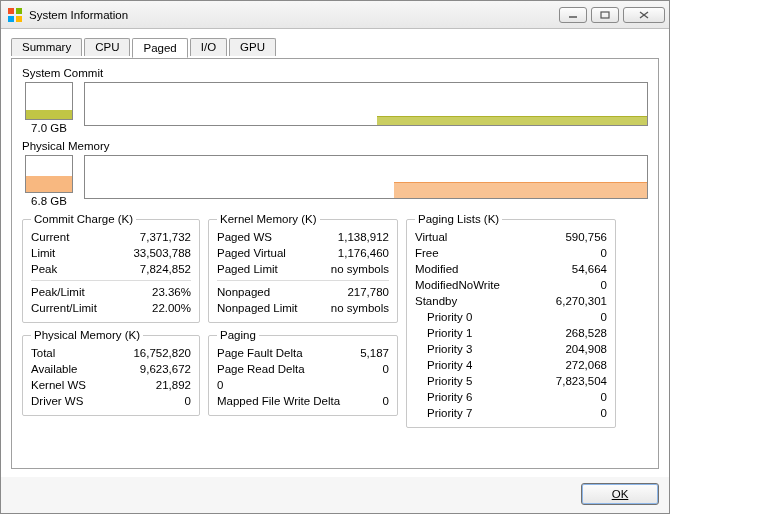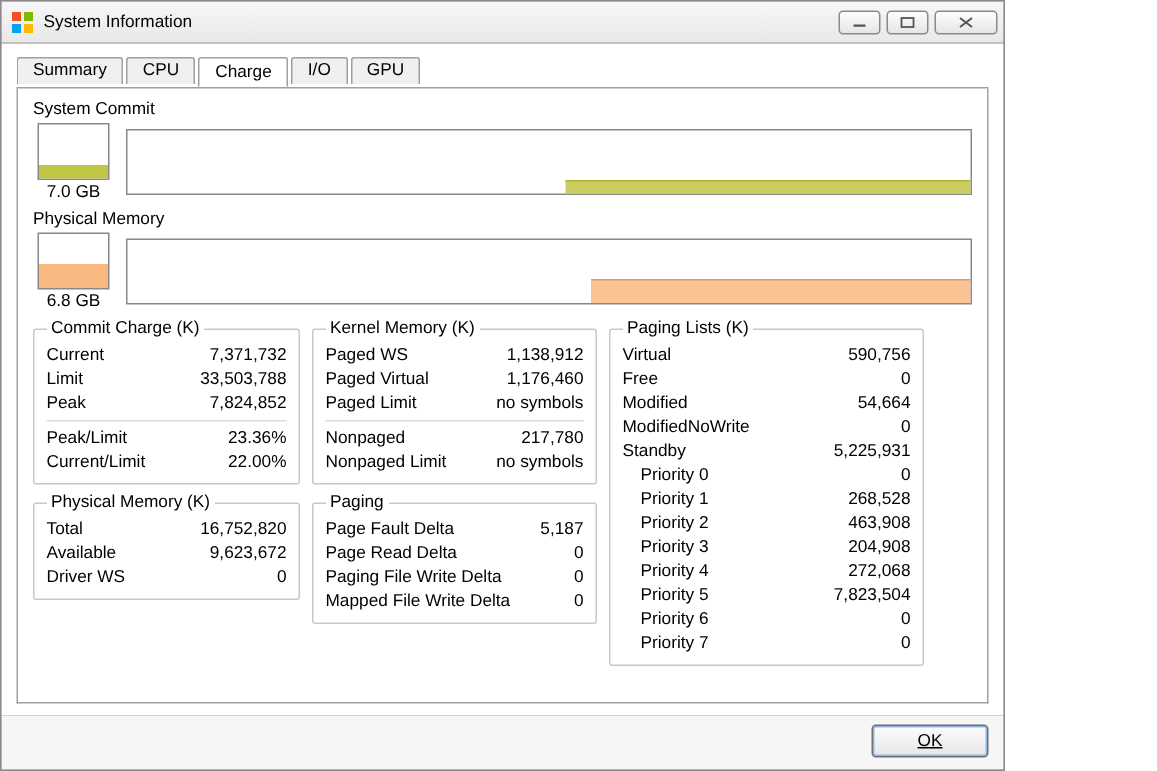--- a/index.html
+++ b/index.html
@@ -78,21 +78,21 @@
     border: 1px solid #a0a0a0;
     border-top: none;
     flex: 1;
     padding: 6px 10px 8px 10px;
     background: #fff;
     overflow: hidden;
   }
   .section-title { margin: 2px 0 3px 0; }
   .graph-row {
     display: flex;
-    align-items: center;
+    align-items: flex-start;
     gap: 8px;
     margin-bottom: 6px;
   }
   .mini-box {
     display: flex;
     flex-direction: column;
     align-items: center;
     width: 54px;
   }
   .mini-graph {
@@ -201,21 +201,21 @@
           <line x1="1" y1="1" x2="9" y2="7" stroke="#555" stroke-width="1.3"></line>
           <line x1="9" y1="1" x2="1" y2="7" stroke="#555" stroke-width="1.3"></line>
         </svg>
       </div>
   </div>
 
   <div class="content">
     <div class="tabs">
       <div class="tab">Summary</div>
       <div class="tab">CPU</div>
-      <div class="tab active">Charge</div>
+      <div class="tab active">Paged</div>
       <div class="tab">I/O</div>
       <div class="tab">GPU</div>
     </div>
 
     <div class="panel">
 
       <div class="section-title">System Commit</div>
       <div class="graph-row">
         <div class="mini-box">
           <div class="mini-graph">
@@ -273,20 +273,24 @@
             <legend>Physical Memory (K)</legend>
             <div class="kv">
                 <span class="k">Total</span>
                 <span class="v">16,752,820</span>
               </div>
             <div class="kv">
                 <span class="k">Available</span>
                 <span class="v">9,623,672</span>
               </div>
             <div class="kv">
+                <span class="k">Kernel WS</span>
+                <span class="v">21,892</span>
+              </div>
+            <div class="kv">
                 <span class="k">Driver WS</span>
                 <span class="v">0</span>
               </div>
           </fieldset>
         </div>
 
         <div style="display:flex;flex-direction:column;gap:6px;">
           <fieldset class="group col-mid">
             <legend>Kernel Memory (K)</legend>
             <div class="kv">
@@ -316,21 +320,20 @@
             <legend>Paging</legend>
             <div class="kv">
                 <span class="k">Page Fault Delta</span>
                 <span class="v">5,187</span>
               </div>
             <div class="kv">
                 <span class="k">Page Read Delta</span>
                 <span class="v">0</span>
               </div>
             <div class="kv">
-                <span class="k">Paging File Write Delta</span>
                 <span class="v">0</span>
               </div>
             <div class="kv">
                 <span class="k">Mapped File Write Delta</span>
                 <span class="v">0</span>
               </div>
           </fieldset>
         </div>
 
         <fieldset class="group col-right">
@@ -346,33 +349,29 @@
           <div class="kv">
               <span class="k">Modified</span>
               <span class="v">54,664</span>
             </div>
           <div class="kv">
               <span class="k">ModifiedNoWrite</span>
               <span class="v">0</span>
             </div>
           <div class="kv">
               <span class="k">Standby</span>
-              <span class="v">5,225,931</span>
+              <span class="v">6,270,301</span>
             </div>
           <div class="kv">
               <span class="k" style="padding-left:12px">Priority 0</span>
               <span class="v">0</span>
             </div>
           <div class="kv">
               <span class="k" style="padding-left:12px">Priority 1</span>
               <span class="v">268,528</span>
-            </div>
-          <div class="kv">
-              <span class="k" style="padding-left:12px">Priority 2</span>
-              <span class="v">463,908</span>
             </div>
           <div class="kv">
               <span class="k" style="padding-left:12px">Priority 3</span>
               <span class="v">204,908</span>
             </div>
           <div class="kv">
               <span class="k" style="padding-left:12px">Priority 4</span>
               <span class="v">272,068</span>
             </div>
           <div class="kv">

